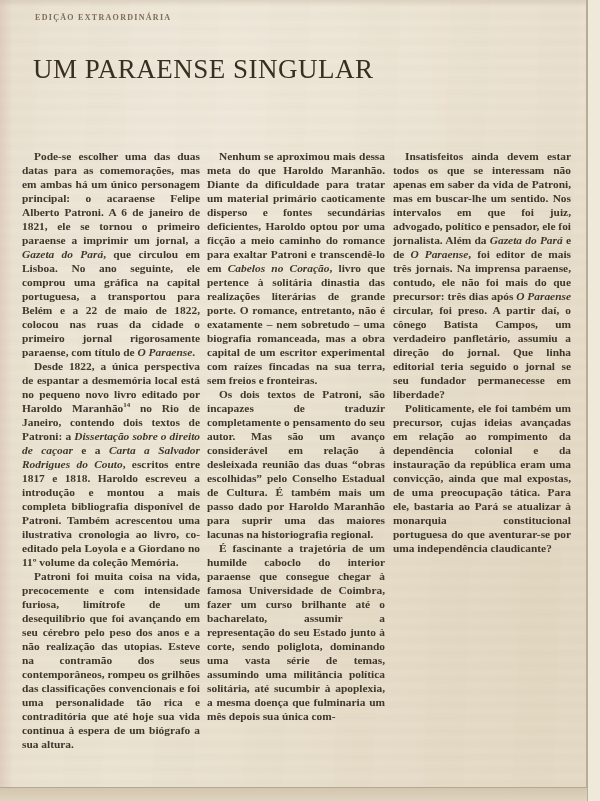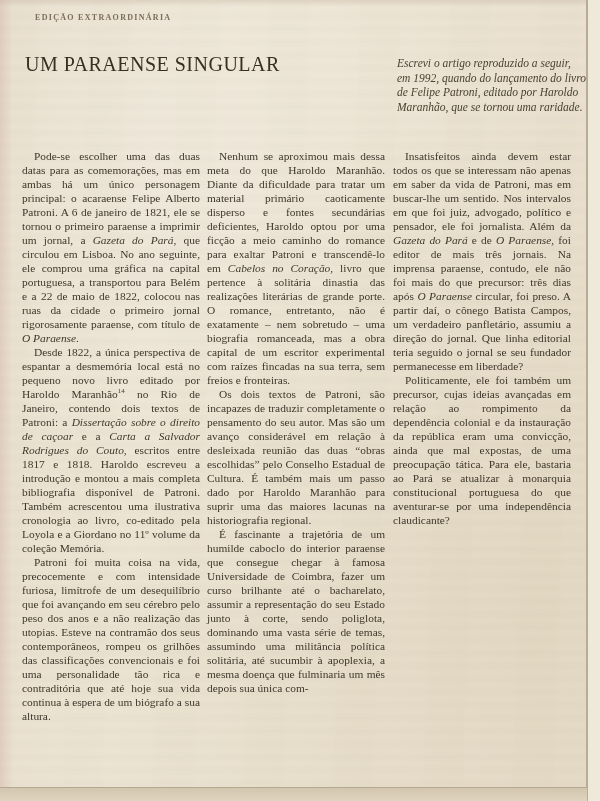--- a/index.html
+++ b/index.html
@@ -28,56 +28,55 @@
     background:#efe9da;border-left:2px solid #b9ac96;}
   .bottom-edge{position:absolute;left:0;top:787px;width:587px;height:14px;
     background:linear-gradient(180deg,#d3c6af,#e0d5c0);border-top:1px solid #b5a891;}
   
   .kicker{
     position:absolute;left:35px;top:13px;font-size:8px;letter-spacing:1.3px;
     color:#7b6d59;font-weight:bold;
   }
   .pageno{position:absolute;right:32px;top:15px;font-size:13px;color:#4a4134;}
   .title{
-    position:absolute;left:25px;top:36px;font-size:20px;line-height:30px;
+    position:absolute;left:33px;top:36px;font-size:27px;line-height:30px;
     letter-spacing:0.5px;color:#382f22;font-weight:500;
   }
   .intro{
     position:absolute;left:397px;top:56px;width:190px;
     font-style:italic;font-size:11.5px;line-height:14.5px;color:#4b4232;
   }
   
   .col{
     position:absolute;top:149px;width:178px;
     font-size:11.4px;line-height:14px;text-align:justify;
     color:#3e372b; hyphens:auto;
   }
   .col1{left:22px;} .col2{left:207px;} .col3{left:393px;}
-  .para{margin:0;text-indent:12px;}
+  .para{margin:0;text-indent:12px;font-weight:bold;}
   .para.no-indent{text-indent:0;}
   .it{font-style:italic;}
   sup{font-size:7px;line-height:0;vertical-align:super;margin-top:12px;}
 </style>
 </head>
 <body>
 
 <div id="screenshot">
 
   <div class="texture"></div>
   <div class="left-tint"></div>
   <div class="top-tint"></div>
   <div class="right-edge"></div>
   <div class="bottom-edge"></div>
 
   <div class="kicker">EDIÇÃO EXTRAORDINÁRIA</div>
   <div class="pageno">27</div>
 
   <h1 class="title">UM PARAENSE SINGULAR</h1>
 
-  <div class="intro">Escrevi o artigo reproduzido a seguir, em 1992, quando do lançamento do livro de Felipe Patroni, editado por Haroldo Maranhão, que se tornou uma raridade.</div>
 
   <div class="col col1">
       <p class="para"><span>Pode-se escolher uma das duas datas para as comemorações, mas em ambas há um único personagem principal: o acaraense Felipe Alberto Patroni. A 6 de janeiro de 1821, ele se tornou o primeiro paraense a imprimir um jornal, a </span><span class="it">Gazeta do Pará</span><span>, que circulou em Lisboa. No ano seguinte, ele comprou uma gráfica na capital portuguesa, a transportou para Belém e a 22 de maio de 1822, colocou nas ruas da cidade o primeiro jornal rigorosamente paraense, com título de </span><span class="it">O Paraense</span><span>.</span></p>
       <p class="para"><span>Desde 1822, a única perspectiva de espantar a desmemória local está no pequeno novo livro editado por Haroldo Maranhão</span><sup>14</sup><span> no Rio de Janeiro, contendo dois textos de Patroni: a </span><span class="it">Dissertação sobre o direito de caçoar</span><span> e a </span><span class="it">Carta a Salvador Rodrigues do Couto</span><span>, escritos entre 1817 e 1818. Haroldo escreveu a introdução e montou a mais completa bibliografia disponível de Patroni. Também acrescentou uma ilustrativa cronologia ao livro, co-editado pela Loyola e a Giordano no 11º volume da coleção Memória.</span></p>
       <p class="para"><span>Patroni foi muita coisa na vida, precocemente e com intensidade furiosa, limítrofe de um desequilíbrio que foi avançando em seu cérebro pelo peso dos anos e a não realização das utopias. Esteve na contramão dos seus contemporâneos, rompeu os grilhões das classificações convencionais e foi uma personalidade tão rica e contraditória que até hoje sua vida continua à espera de um biógrafo a sua altura.</span></p>
     </div>
   <div class="col col2">
       <p class="para"><span>Nenhum se aproximou mais dessa meta do que Haroldo Maranhão. Diante da dificuldade para tratar um material primário caoticamente disperso e fontes secundárias deficientes, Haroldo optou por uma ficção a meio caminho do romance para exaltar Patroni e transcendê-lo em </span><span class="it">Cabelos no Coração</span><span>, livro que pertence à solitária dinastia das realizações literárias de grande porte. O romance, entretanto, não é exatamente – nem sobretudo – uma biografia romanceada, mas a obra capital de um escritor experimental com raízes fincadas na sua terra, sem freios e fronteiras.</span></p>
       <p class="para"><span>Os dois textos de Patroni, são incapazes de traduzir completamente o pensamento do seu autor. Mas são um avanço considerável em relação à desleixada reunião das duas “obras escolhidas” pelo Conselho Estadual de Cultura. É também mais um passo dado por Haroldo Maranhão para suprir uma das maiores lacunas na historiografia regional.</span></p>
       <p class="para"><span>É fascinante a trajetória de um humilde caboclo do interior paraense que consegue chegar à famosa Universidade de Coimbra, fazer um curso brilhante até o bacharelato, assumir a representação do seu Estado junto à corte, sendo poliglota, dominando uma vasta série de temas, assumindo uma militância política solitária, até sucumbir à apoplexia, a mesma doença que fulminaria um mês depois sua única com-</span></p>

